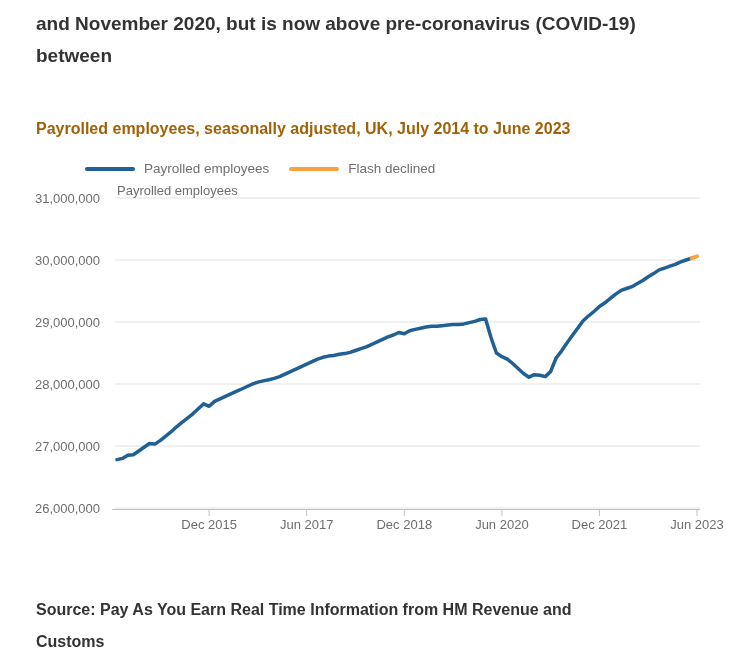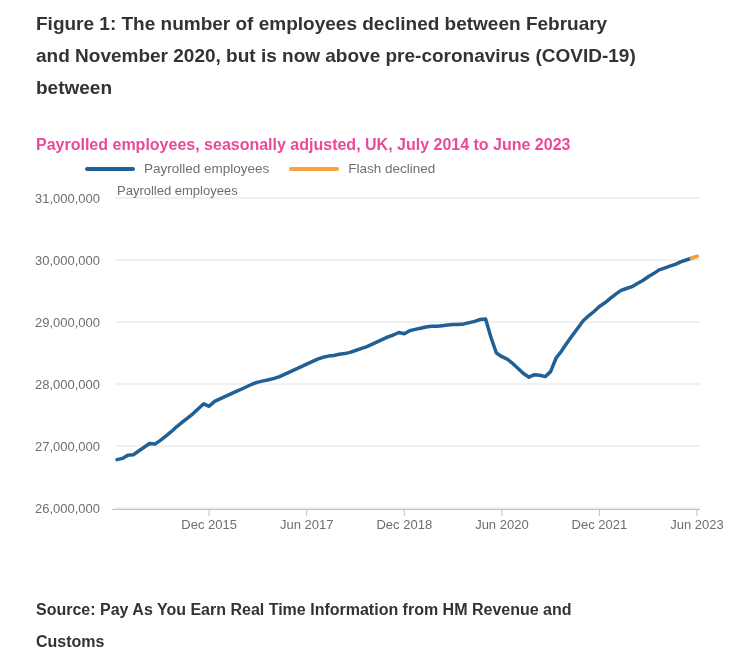--- a/index.html
+++ b/index.html
@@ -6,21 +6,21 @@
   .page{
     position:relative;width:740px;height:655px;background:#ffffff;overflow:hidden;
     font-family:"Liberation Sans",sans-serif;
   }
   .title{
     position:absolute;left:36px;top:8px;width:640px;
     font-size:19px;font-weight:bold;line-height:32px;color:#333333;
   }
   .subtitle{
     position:absolute;left:36px;top:120px;width:660px;
-    font-size:16px;font-weight:bold;color:#ec4899;margin-top:16px;
+    font-size:16px;font-weight:bold;color:#a16207;
   }
   .legend{
     position:absolute;left:85px;top:160px;height:17px;
     display:flex;align-items:center;gap:20px;
   }
   .legend-item{display:flex;align-items:center;gap:9px;}
   .swatch{display:inline-block;width:50px;height:4px;border-radius:2px;background:#999;}
   .legend-label{font-size:13.5px;color:#707071;white-space:nowrap;}
   .chart{position:absolute;left:0;top:155px;width:740px;height:390px;}
   .chart svg text{font-family:"Liberation Sans",sans-serif;}
@@ -28,21 +28,20 @@
     position:absolute;left:36px;top:594px;width:590px;
     font-size:16px;font-weight:bold;line-height:32px;color:#333333;
   }
 </style>
 </head>
 <body>
 
 <div class="page">
 
   <div class="title">
-    <div>Figure 1: The number of employees declined between February</div>
     <div>and November 2020, but is now above pre-coronavirus (COVID-19)</div>
     <div>between</div>
   </div>
 
   <div class="subtitle">Payrolled employees, seasonally adjusted, UK, July 2014 to June 2023</div>
 
   <div class="legend">
     <div class="legend-item">
       <span class="swatch" style="background: rgb(32, 96, 149);"></span>
       <span class="legend-label">Payrolled employees</span>

